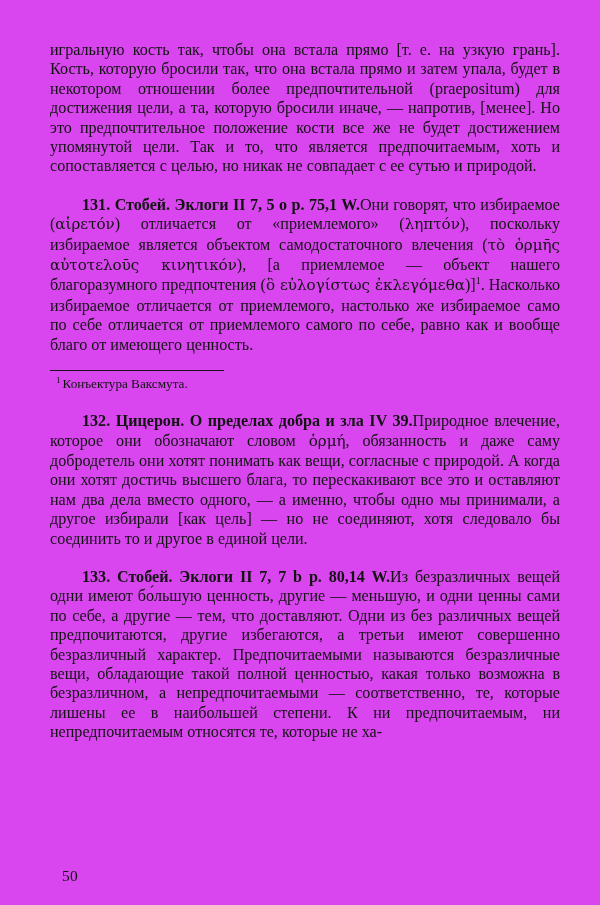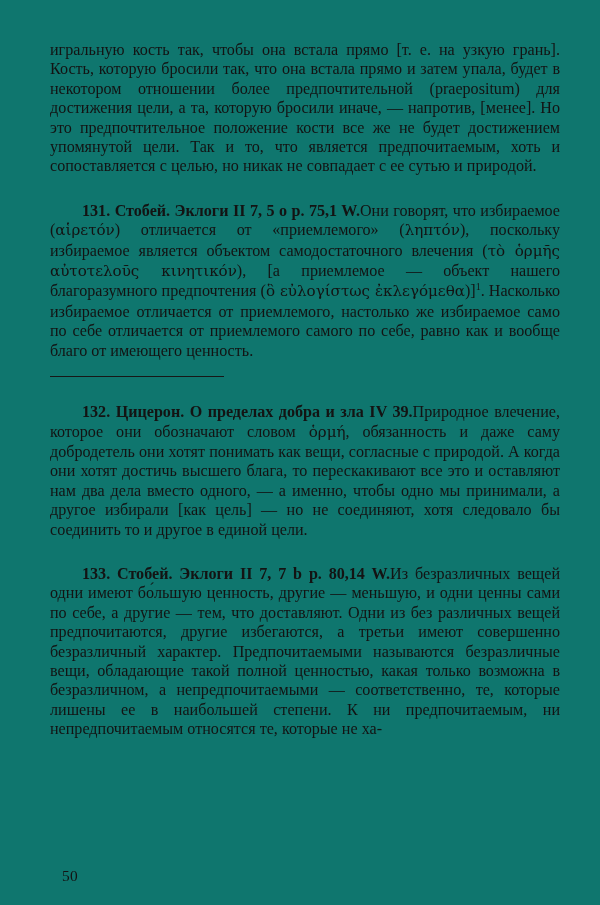--- a/index.html
+++ b/index.html
@@ -15,21 +15,21 @@
     color: #131313;
     -webkit-font-smoothing: antialiased;
   }
 
   .page {
     position: relative;
     width: 600px;
     height: 905px;
     box-sizing: border-box;
     padding: 40px 44px 0 50px;
-    background: #0f766e;
+    background: #d946ef;
     overflow: hidden;
   }
 
   .text-column {
     width: 510px;
   }
 
   p.body-par {
     margin: 0;
     font-size: 16.1px;
@@ -39,21 +39,21 @@
     hyphens: manual;
     word-spacing: 0.1px;
   }
 
   p.opening {
     text-indent: 0;
   }
 
   p.entry {
     text-indent: 32px;
-    margin-top: 25px;
+    margin-top: 19px;
   }
 
   .entry-head {
     font-weight: bold;
   }
 
   .grk {
     font-family: "DejaVu Serif", "Liberation Serif", serif;
     font-size: 15.1px;
     font-style: normal;
@@ -108,20 +108,23 @@
   <div class="text-column">
 
     <p class="body-par opening">игральную кость так, чтобы она встала прямо [т. е. на узкую грань]. Кость, которую бросили так, что она встала прямо и затем упала, будет в некотором отношении более предпочтительной (praepositum) для достижения цели, а та, которую бросили иначе, — напротив, [менее]. Но это предпочтительное положение кости все же не будет достижением упомянутой цели. Так и то, что является предпочитаемым, хоть и сопоставляется с целью, но никак не совпадает с ее сутью и природой.</p>
 
     <p class="body-par entry">
       <span class="entry-head">131. Стобей. Эклоги II 7, 5 о p. 75,1 W.</span><span>Они говорят, что избираемое (</span><span class="grk">αἱρετόν</span><span>) отличается от «приемлемого» (</span><span class="grk">ληπτόν</span><span>), поскольку избираемое является объектом самодостаточного влечения (</span><span class="grk">τὸ ὁρμῆς αὐτοτελοῦς κινητικόν</span><span>), [а приемлемое — объект нашего благоразумного предпочтения (</span><span class="grk">ὃ εὐλογίστως ἐκλεγόμεθα</span><span>)]</span><sup class="fnref">1</sup><span>. Насколько избираемое отличается от приемлемого, настолько же избираемое само по себе отличается от приемлемого самого по себе, равно как и вообще благо от имеющего ценность.</span>
     </p>
 
     <div class="footnote-block">
       <hr class="footnote-rule">
+      <p class="footnote-line">
+        <sup>1</sup><span>Конъектура Ваксмута.</span>
+      </p>
     </div>
 
     <p class="body-par entry">
       <span class="entry-head">132. Цицерон. О пределах добра и зла IV 39.</span><span>Природное влечение, которое они обозначают словом </span><span class="grk">ὁρμή</span><span>, обязанность и даже саму добродетель они хотят понимать как вещи, согласные с природой. А когда они хотят достичь высшего блага, то перескакивают все это и оставляют нам два дела вместо одного, — а именно, чтобы одно мы принимали, а другое избирали [как цель] — но не соединяют, хотя следовало бы соединить то и другое в единой цели.</span>
     </p>
 
     <p class="body-par entry">
       <span class="entry-head">133. Стобей. Эклоги II 7, 7 b p. 80,14 W.</span><span>Из безразличных вещей одни имеют бо́льшую ценность, другие — меньшую, и одни ценны сами по себе, а другие — тем, что доставляют. Одни из без различных вещей предпочитаются, другие избегаются, а третьи имеют совершенно безразличный характер. Предпочитаемыми называются безразличные вещи, обладающие такой полной ценностью, какая только возможна в безразличном, а непредпочитаемыми — соответственно, те, которые лишены ее в наибольшей степени. К ни предпочитаемым, ни непредпочитаемым относятся те, которые не ха-</span>
     </p>
 

